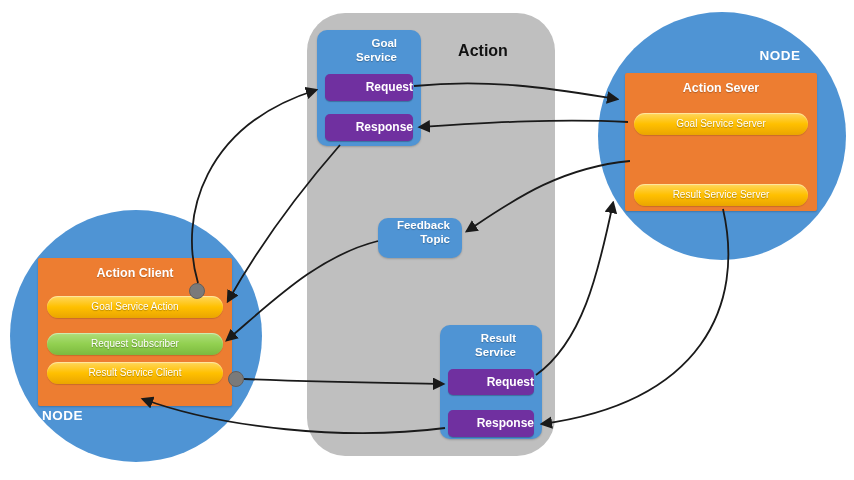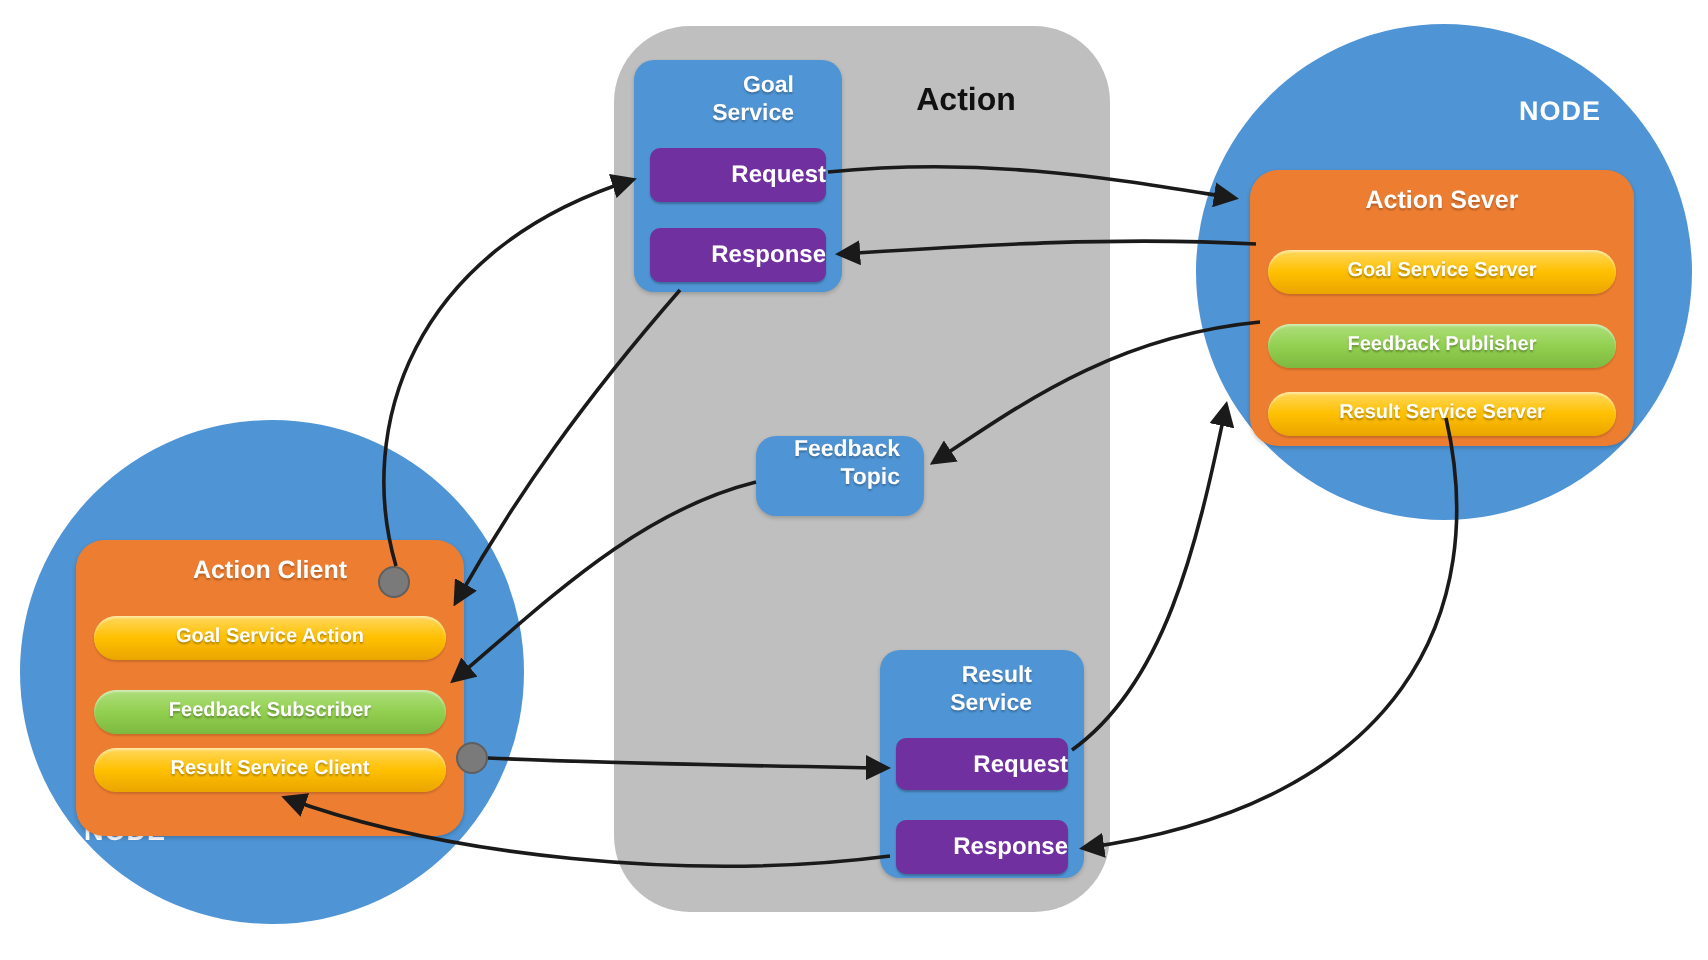--- a/index.html
+++ b/index.html
@@ -33,23 +33,22 @@
   .node-label {
     color: #ffffff;
     font-size: 13.5px;
     font-weight: bold;
     letter-spacing: 0.5px;
   }
 
   
   .action-box {
     background: #ed7d31;
-    border-radius: 14px;
+    border-radius: 2px;
     box-shadow: 0 1px 2px rgba(0,0,0,0.2);
-    margin-top: 12px;
   }
   .action-box-title {
     position: absolute;
     left: 0; right: 0; top: 8px;
     text-align: center;
     color: #ffffff;
     font-size: 12.5px;
     font-weight: bold;
     text-shadow: 0 1px 1px rgba(0,0,0,0.25);
   }
@@ -57,21 +56,21 @@
   
   .pill {
     position: absolute;
     left: 9px; right: 9px;
     height: 22px;
     border-radius: 11px;
     text-align: center;
     line-height: 22px;
     color: #ffffff;
     font-size: 10px;
-    font-weight: bold;
+    font-weight: normal;
     text-shadow: 0 1px 1px rgba(0,0,0,0.3);
     box-shadow: inset 0 1px 1px rgba(255,255,255,0.45), 0 1px 1px rgba(0,0,0,0.15);
   }
   .pill.yellow { background: linear-gradient(180deg, #ffd75e 0%, #ffc000 50%, #eaa500 100%); }
   .pill.green  { background: linear-gradient(180deg, #aede7c 0%, #92d050 50%, #7cb93f 100%); }
 
   
   .service-box {
     background: #4f94d4;
     border-radius: 10px;
@@ -120,31 +119,30 @@
 
   <div class="abs group-rect" style="left:307px; top:13px; width:248px; height:443px;"></div>
   <div class="abs group-label" style="left:433px; top:42px; width:100px;">Action</div>
 
   <div class="abs node-circle" style="left:598px; top:12px; width:248px; height:248px;"></div>
   <div class="abs node-label" style="left:742px; top:48px; width:76px; text-align:center;">NODE</div>
 
   <div class="abs action-box" style="left:625px; top:73px; width:192px; height:138px;">
     <div class="action-box-title">Action Sever</div>
     <div class="pill yellow" style="top:40px;">Goal Service Server</div>
-    <div class="pill green" style="top:77px;">Feedback Publisher</div>
     <div class="pill yellow" style="top:111px;">Result Service Server</div>
   </div>
 
   <div class="abs node-circle" style="left:10px; top:210px; width:252px; height:252px;"></div>
   <div class="abs node-label" style="left:42px; top:408px; width:76px;">NODE</div>
 
   <div class="abs action-box" style="left:38px; top:258px; width:194px; height:148px;">
     <div class="action-box-title">Action Client</div>
     <div class="pill yellow" style="top:38px;">Goal Service Action</div>
-    <div class="pill green" style="top:75px;">Feedback Subscriber</div>
+    <div class="pill green" style="top:75px;">Request Subscriber</div>
     <div class="pill yellow" style="top:104px;">Result Service Client</div>
   </div>
 
   <div class="abs service-box" style="left:317px; top:30px; width:104px; height:116px;">
     <div class="service-title" style="width:56px;">Goal Service</div>
     <div class="purple-btn" style="left:8px; top:44px; width:88px; height:27px; line-height:27px;">Request</div>
     <div class="purple-btn" style="left:8px; top:84px; width:88px; height:27px; line-height:27px;">Response</div>
   </div>
 
   <div class="abs service-box" style="left:378px; top:218px; width:84px; height:40px;">

